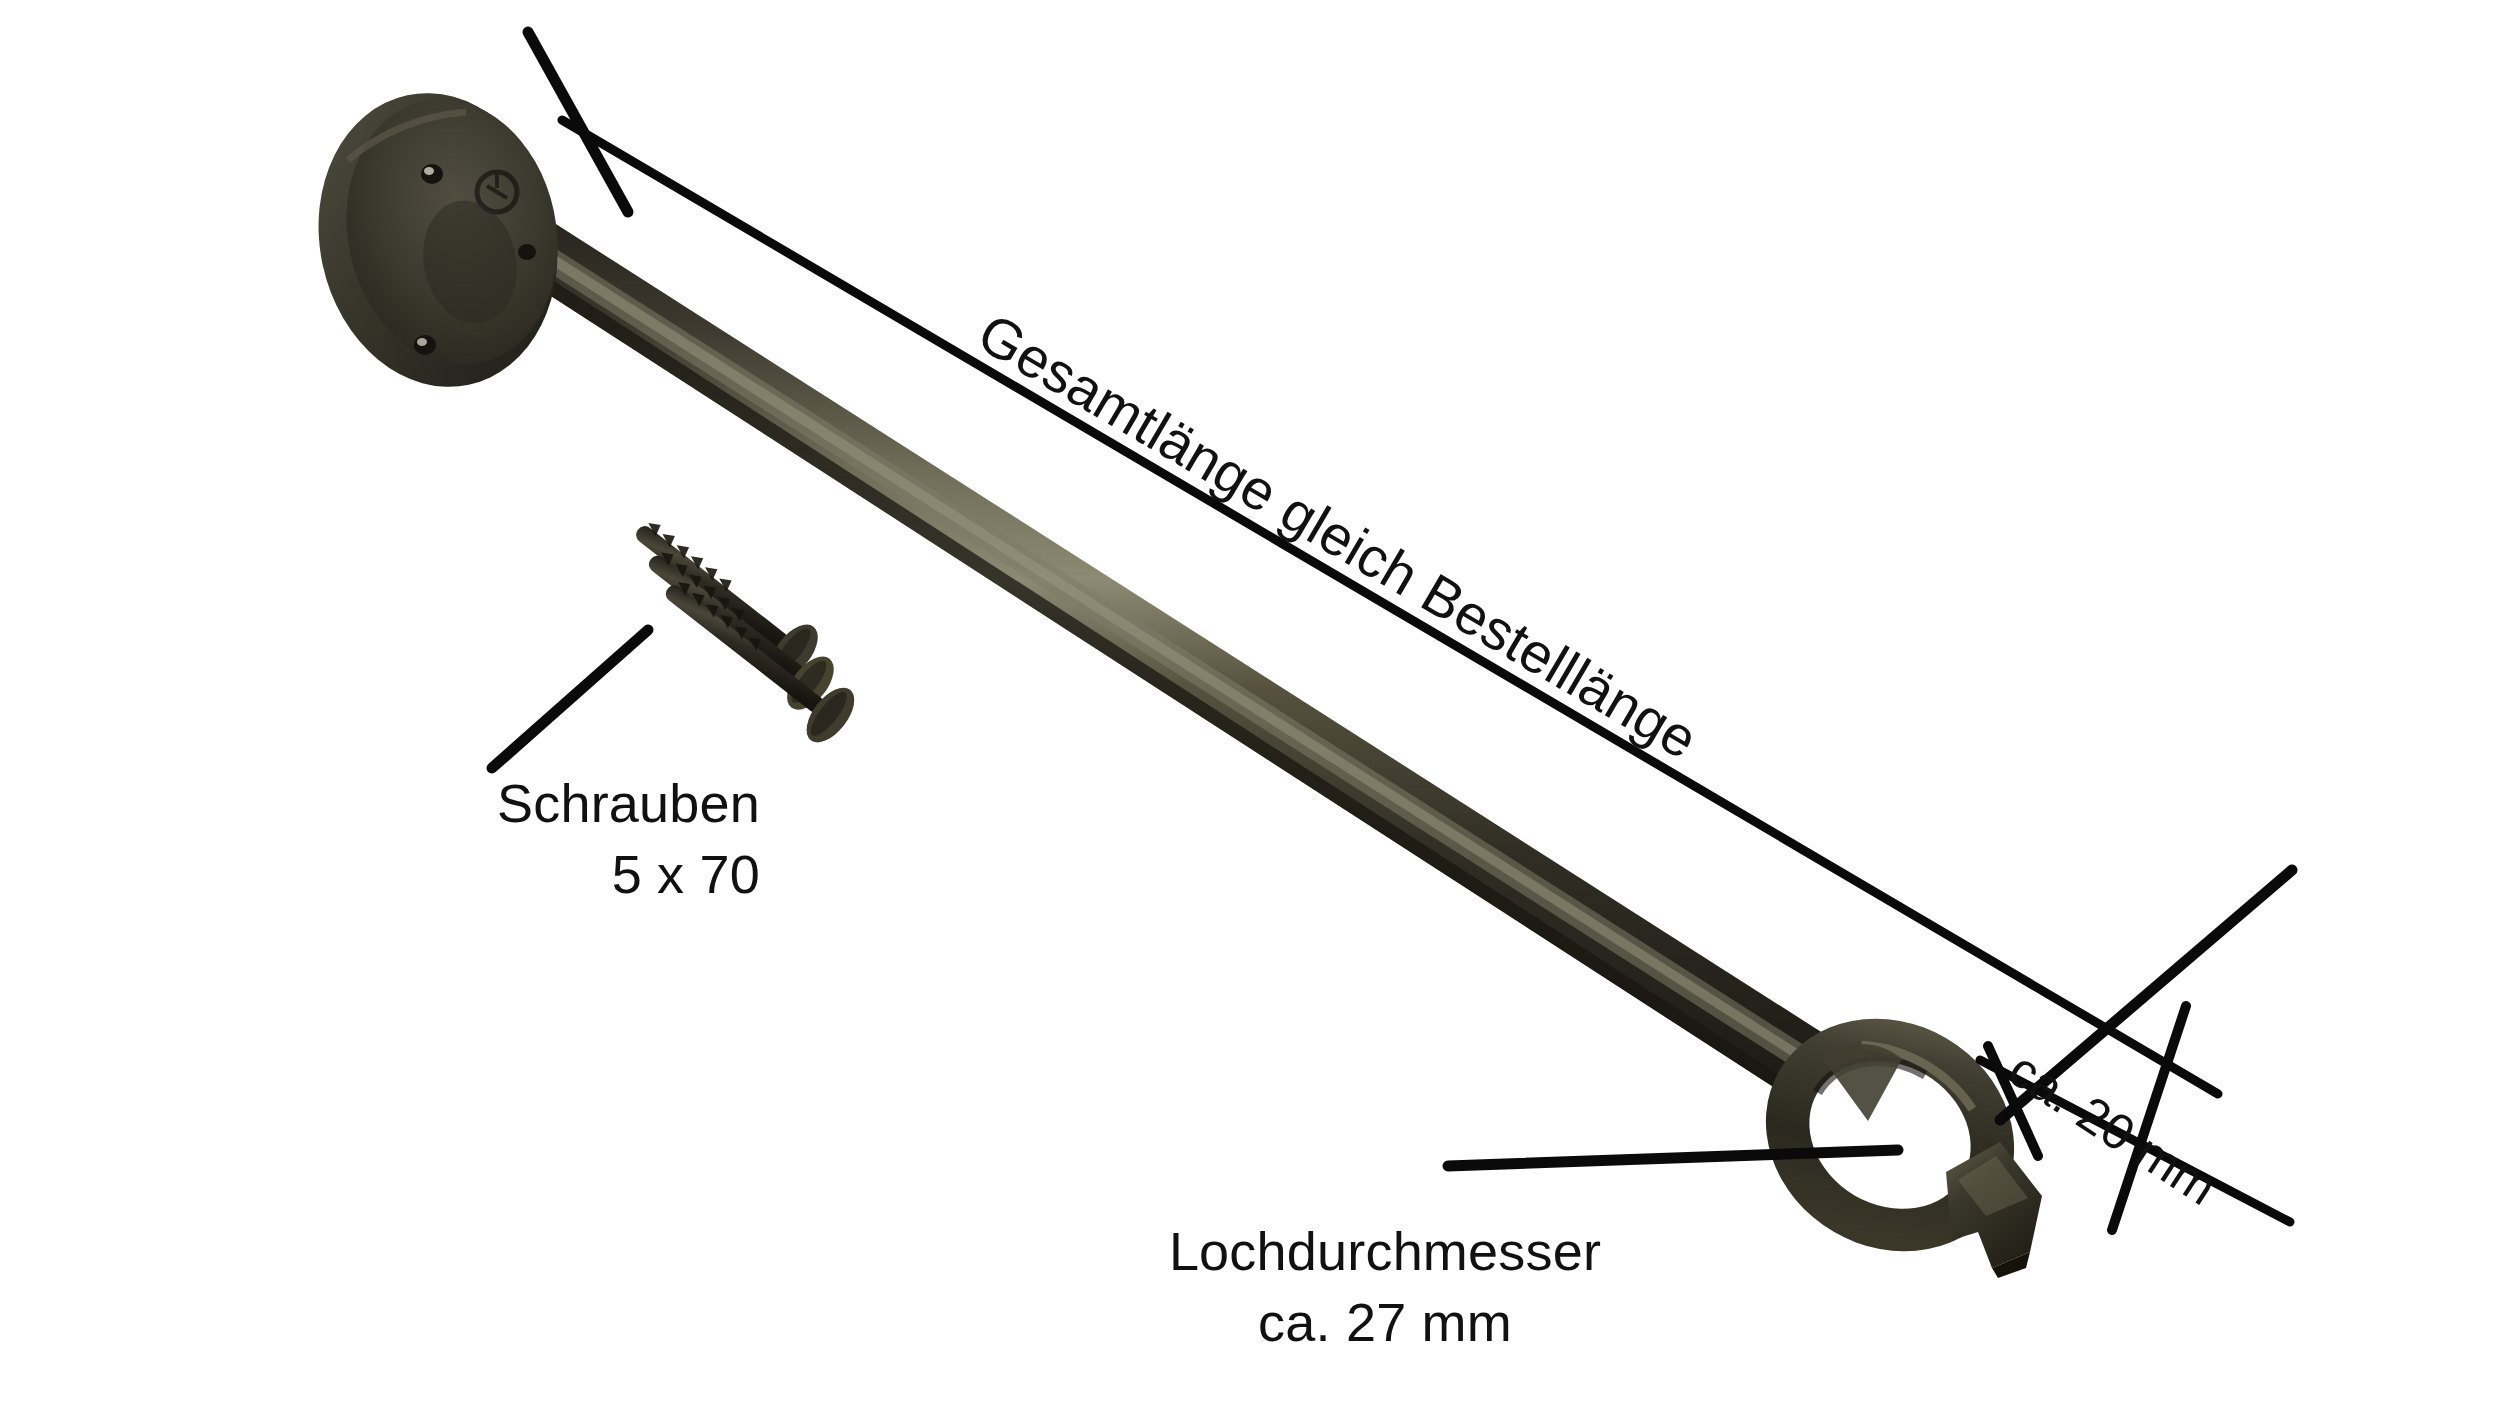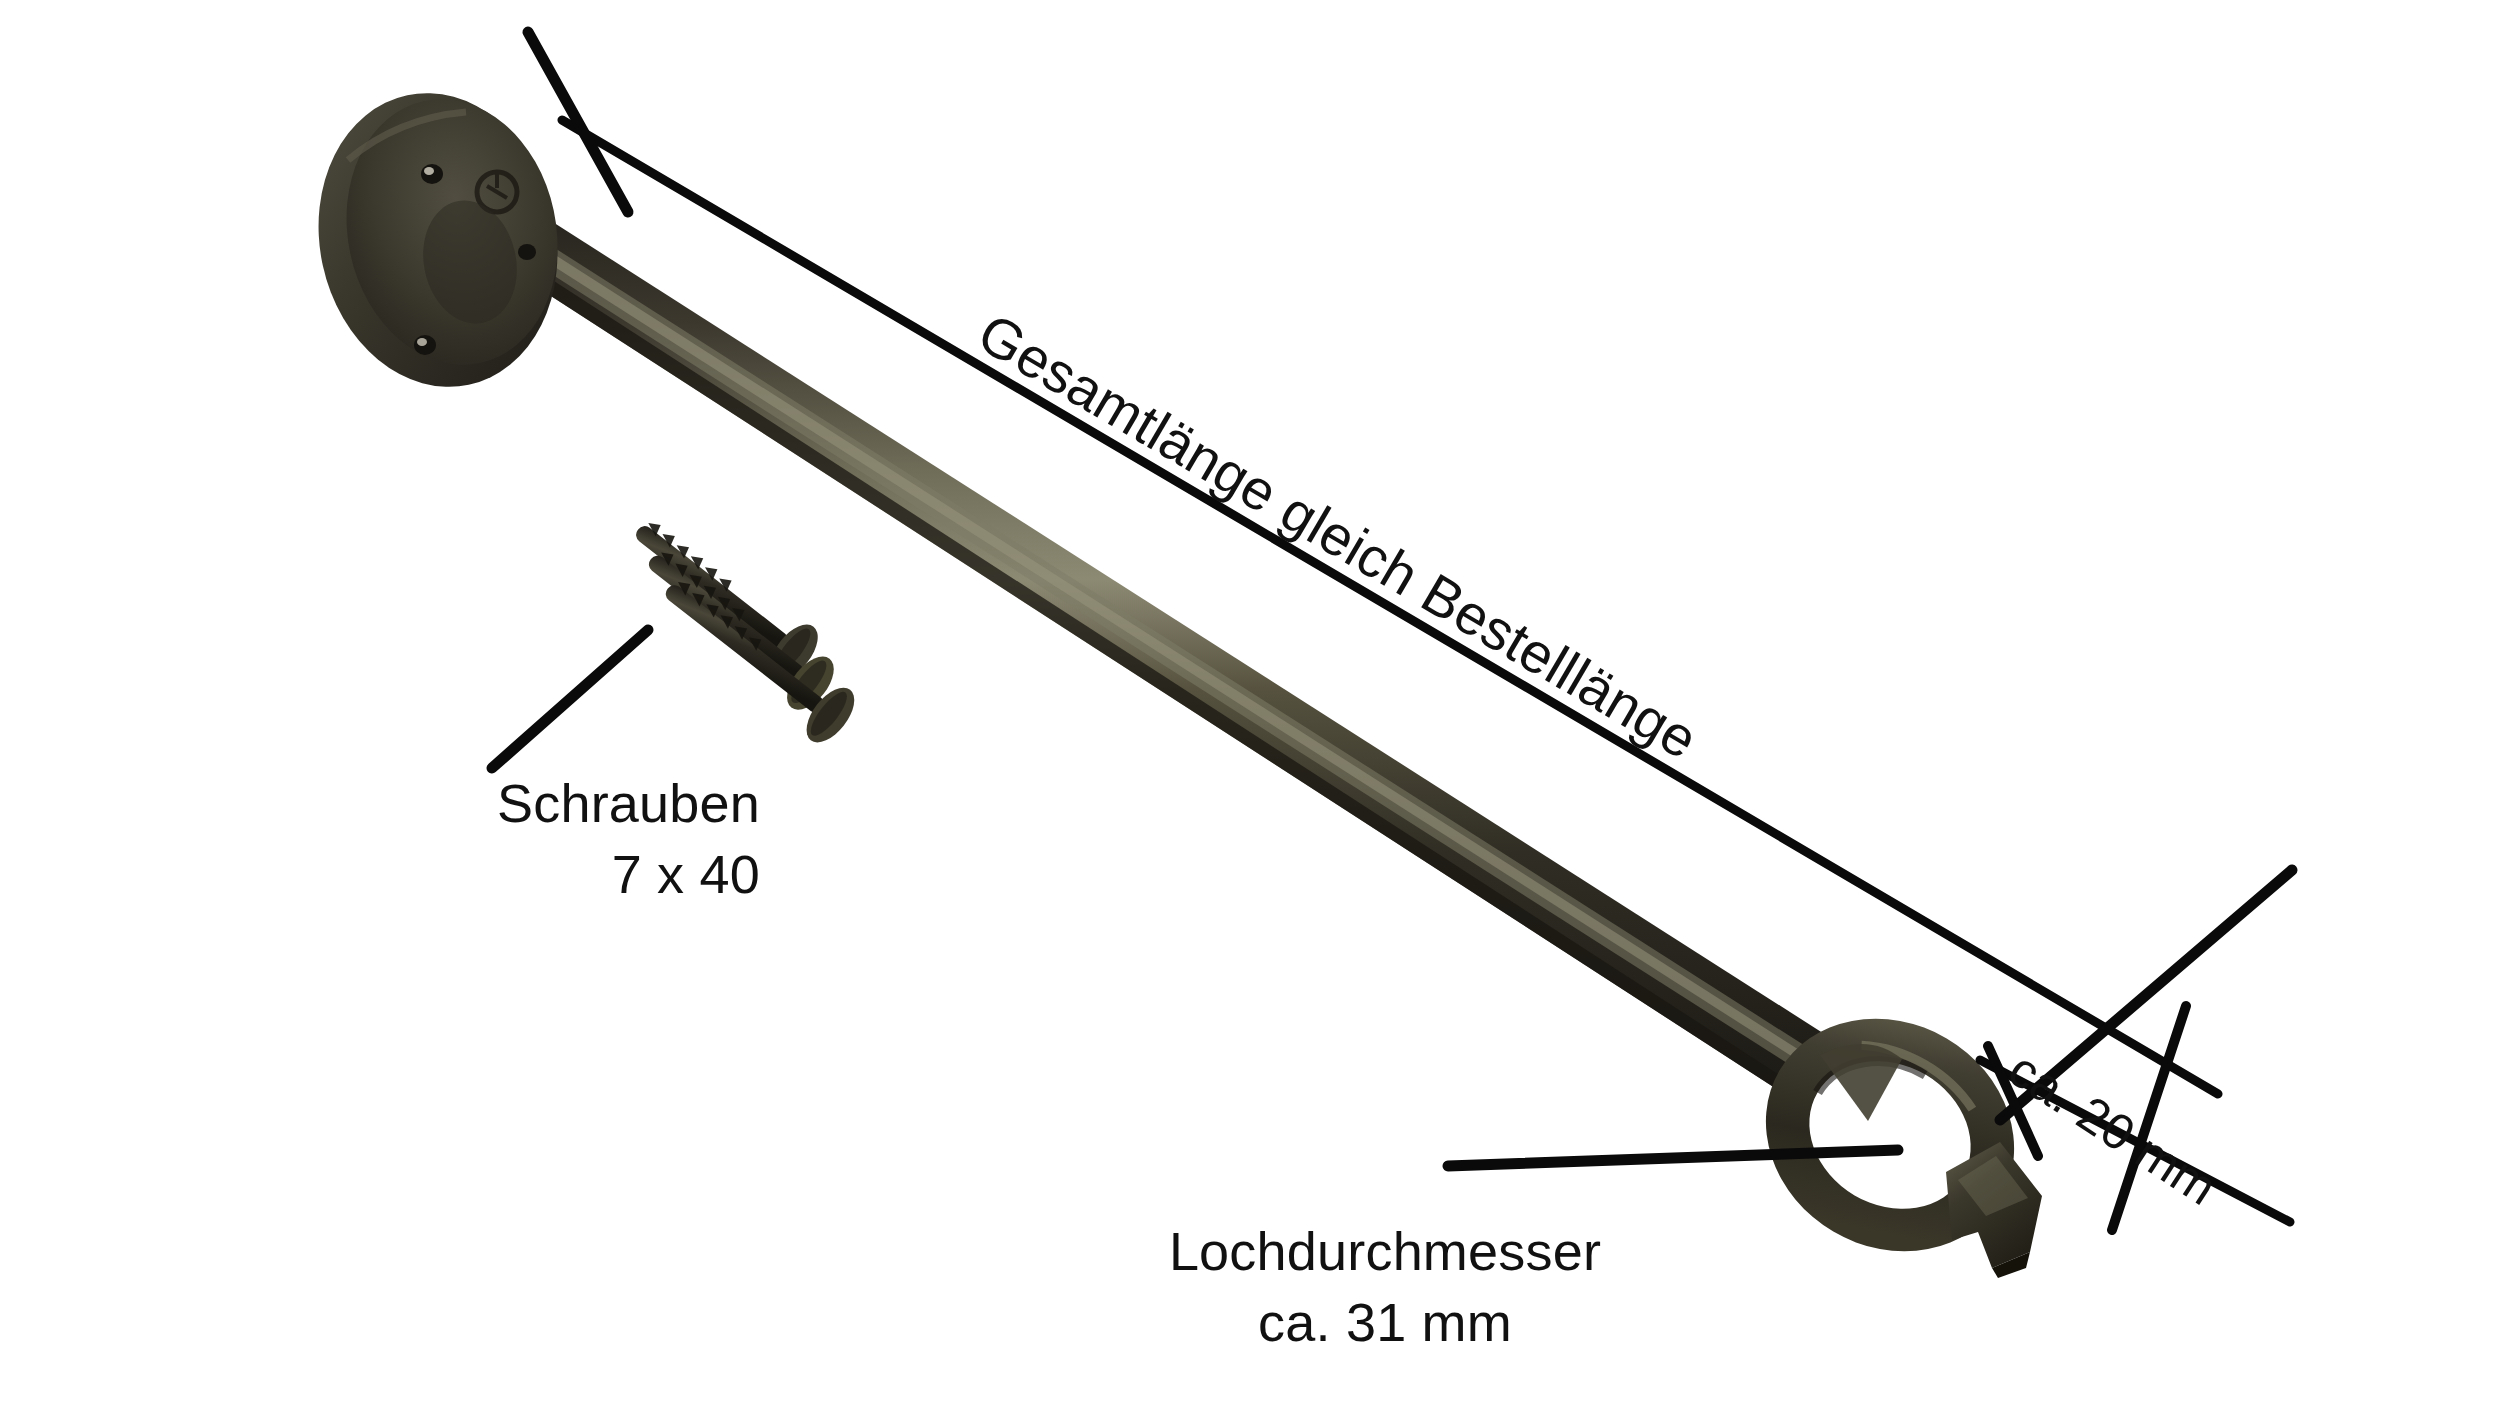--- a/index.html
+++ b/index.html
@@ -207,21 +207,21 @@
       <line x1="1448" y1="1166" x2="1898" y2="1150" stroke-width="11"></line>
     </g>
   </svg>
 
   <div class="anno anno-rot-main">Gesamtlänge gleich Bestelllänge</div>
 
   <div class="anno anno-rot-small">ca. 20 mm</div>
 
   <div class="anno anno-block anno-screws">
     <span class="anno-line1">Schrauben</span>
-    <span class="anno-line2">7 x 40</span>
+    <span class="anno-line2">5 x 70</span>
   </div>
 
   <div class="anno anno-block anno-hole">
     <span class="anno-line1">Lochdurchmesser</span>
-    <span class="anno-line2">ca. 31 mm</span>
+    <span class="anno-line2">ca. 27 mm</span>
   </div>
 
 </div>
 
 </body></html>

